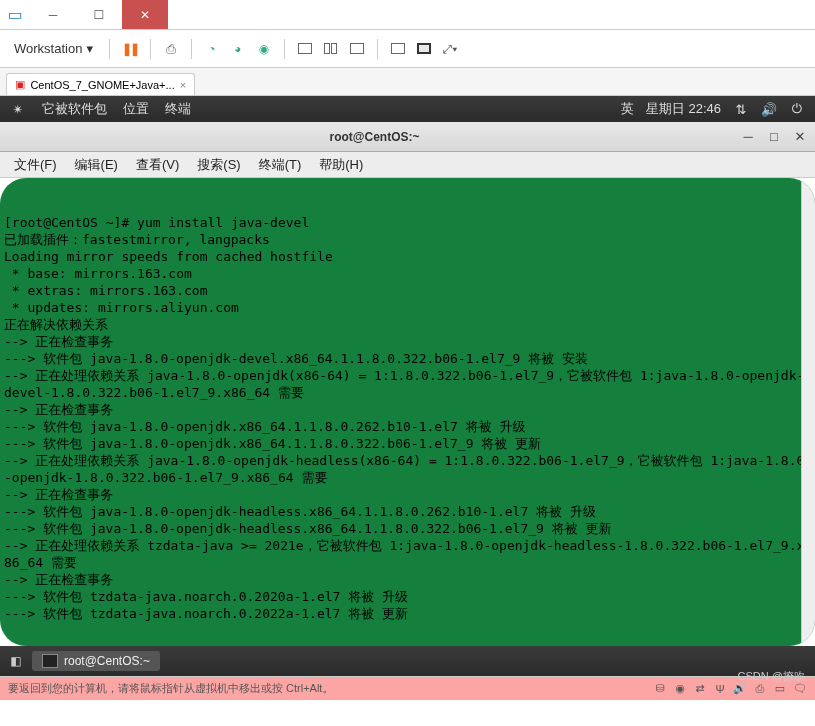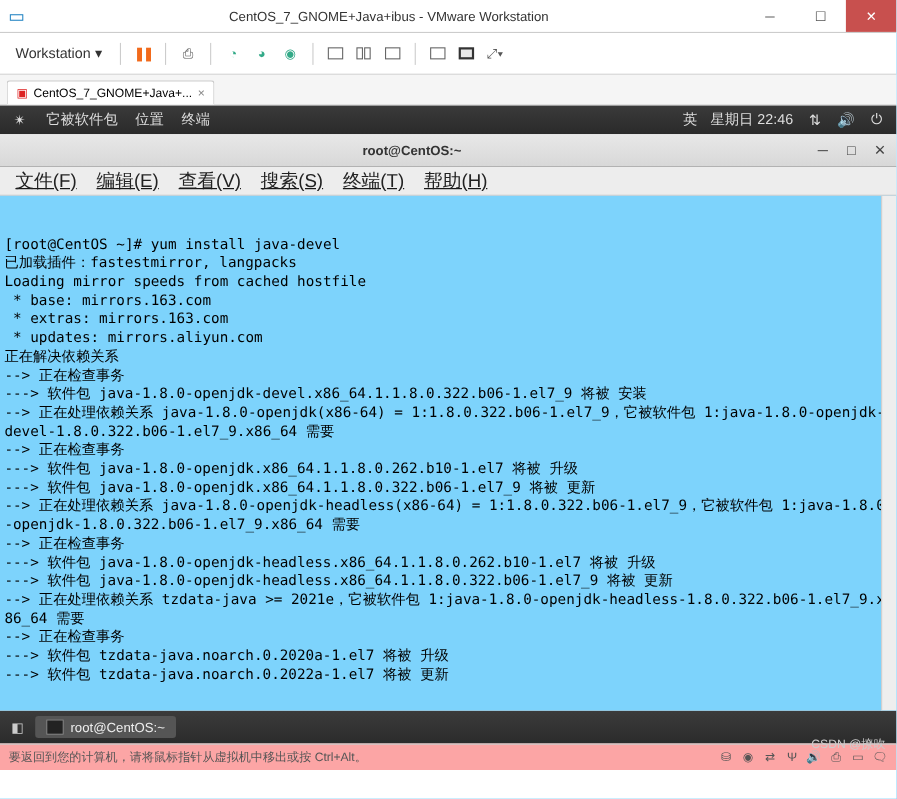--- a/index.html
+++ b/index.html
@@ -33,45 +33,44 @@
 .gnome-spacer { flex: 1; }
 .gnome-right { display: flex; align-items: center; gap: 12px; }
 
 
 .term-title { height: 30px; background: linear-gradient(#e8e8e8,#d8d8d8); border-bottom: 1px solid #aaa; display: flex; align-items: center; padding: 0 8px; }
 .term-title-text { flex: 1; text-align: center; font-weight: bold; color: #333; }
 .term-btns { display: flex; gap: 12px; }
 .term-btn { width: 14px; height: 14px; color: #444; display: flex; align-items: center; justify-content: center; font-size: 13px; }
 
 
-.term-menu { height: 26px; background: #ededed; border-bottom: 1px solid #ccc; display: flex; align-items: center; padding: 0 6px; gap: 2px; font-size: 17px; text-decoration: underline; }
+.term-menu { height: 26px; background: #ededed; border-bottom: 1px solid #ccc; display: flex; align-items: center; padding: 0 6px; gap: 2px; font-size: 13px; }
 .term-menu-item { padding: 3px 8px; color: #222; }
 
 
-.term-body { background: #7dd3fc; color: #000; font-family: "DejaVu Sans Mono","Courier New",monospace; font-size: 13px; line-height: 17px; padding: 2px 4px; height: 468px; overflow: hidden; white-space: pre-wrap; word-break: break-all; position: relative; }
+.term-body { background: #15803d; color: #000; font-family: "DejaVu Sans Mono","Courier New",monospace; font-size: 13px; line-height: 17px; padding: 2px 4px; height: 468px; overflow: hidden; white-space: pre-wrap; word-break: break-all; position: relative; border-radius: 26px; }
 .scrollbar { position: absolute; right: 0; top: 0; bottom: 0; width: 14px; background: #eee; border-left: 1px solid #ccc; }
 
 
 .gnome-task { height: 30px; background: linear-gradient(#3b3b3b,#2b2b2b); display: flex; align-items: center; padding: 0 8px; gap: 8px; }
 .task-item { background: #555; color: #eee; padding: 3px 10px; border-radius: 3px; display: flex; align-items: center; gap: 6px; font-size: 12px; }
 .task-sq { width: 16px; height: 14px; background: #222; border: 1px solid #888; }
 
 
 .vmw-status { height: 24px; background: #fca5a5; border-top: 1px solid #ccc; display: flex; align-items: center; padding: 0 8px; font-size: 11px; color: #555; justify-content: space-between; }
 .status-icons { display: flex; gap: 6px; }
 .s-icon { width: 14px; height: 14px; display: flex; align-items: center; justify-content: center; font-size: 11px; }
 
 .watermark { position: absolute; bottom: 42px; right: 10px; font-size: 11px; color: #ccc; }
 </style>
 </head>
 <body>
 
 <div class="vmw-titlebar">
   <div class="vmw-icon">▭</div>
-  <div class="vmw-title">CentOS_7_GNOME+Java+ibus - VMware Workstation</div>
   <div class="win-btns">
     <div class="win-btn">─</div>
     <div class="win-btn">☐</div>
     <div class="win-btn close">✕</div>
   </div>
 </div>
 
 <div class="vmw-toolbar">
   <div class="ws-menu">
       <span>Workstation</span> 

